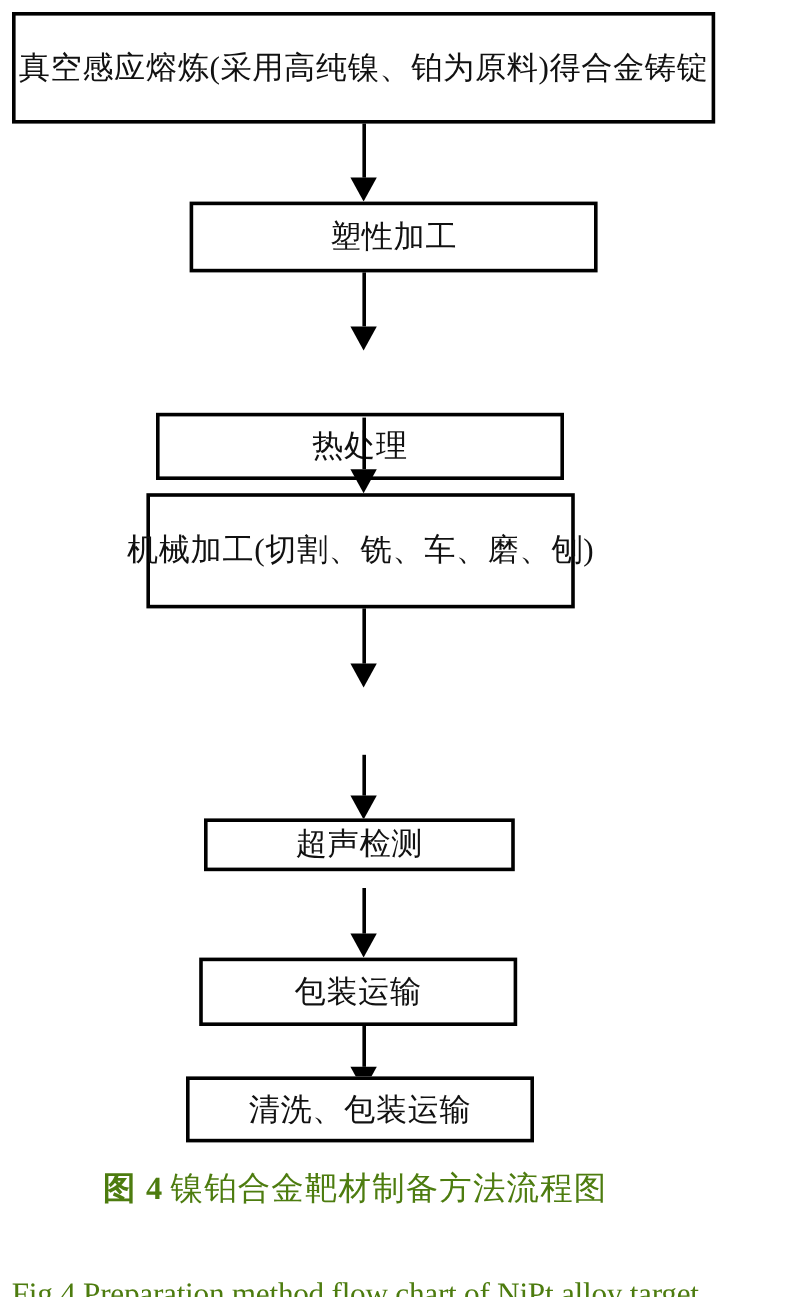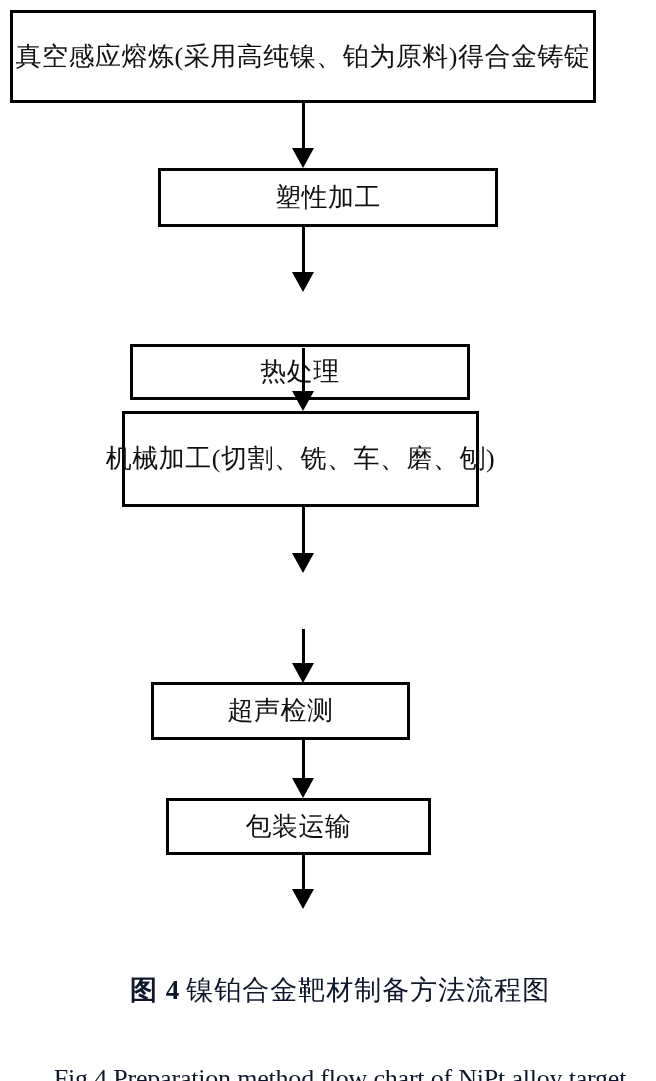--- a/index.html
+++ b/index.html
@@ -57,23 +57,22 @@
     margin-left: -11px;
     border-left: 11px solid transparent;
     border-right: 11px solid transparent;
     border-top: 20px solid #000000;
   }
   .caption {
     position: absolute;
     left: 0;
     width: 592px;
     text-align: center;
-    color: #0f172a;
+    color: #4d7c0f;
     white-space: nowrap;
-    padding-left: 44px;
   }
   #caption-cn {
     top: 972px;
     font-size: 27px;
     letter-spacing: 1px;
   }
   #caption-cn .fignum {
     font-weight: bold;
     margin-right: 6px;
   }
@@ -126,38 +125,41 @@
     <div class="shaft" style="height:46px;"></div>
     <div class="head" style="top:46px;"></div>
   </div>
 
 
   <div class="arrow" style="left:303px; top:629px; height:53px;">
     <div class="shaft" style="height:34px;"></div>
     <div class="head" style="top:34px;"></div>
   </div>
 
-  <div class="node" style="left:151px; top:682px; width:259px; height:58px;">
+  <div class="node" style="left:170px; top:682px; width:259px; height:44px;">
     <span class="line">超声检测</span>
   </div>
 
   <div class="arrow" style="left:303px; top:740px; height:58px;">
     <div class="shaft" style="height:38px;"></div>
     <div class="head" style="top:38px;"></div>
   </div>
 
   <div class="node" style="left:166px; top:798px; width:265px; height:57px;">
     <span class="line">包装运输</span>
   </div>
 
   <div class="arrow" style="left:303px; top:855px; height:54px;">
     <div class="shaft" style="height:34px;"></div>
     <div class="head" style="top:34px;"></div>
   </div>
 
+  <div class="node" style="left:155px; top:897px; width:290px; height:55px;">
+    <span class="line">清洗、包装运输</span>
+  </div>
 
   <div class="caption" id="caption-cn">
     <span class="fignum">图 4</span><span>镍铂合金靶材制备方法流程图</span>
   </div>
 
   <div class="caption" id="caption-en">Fig.4 Preparation method flow chart of NiPt alloy target</div>
 
 </div>
 
 </body></html>

